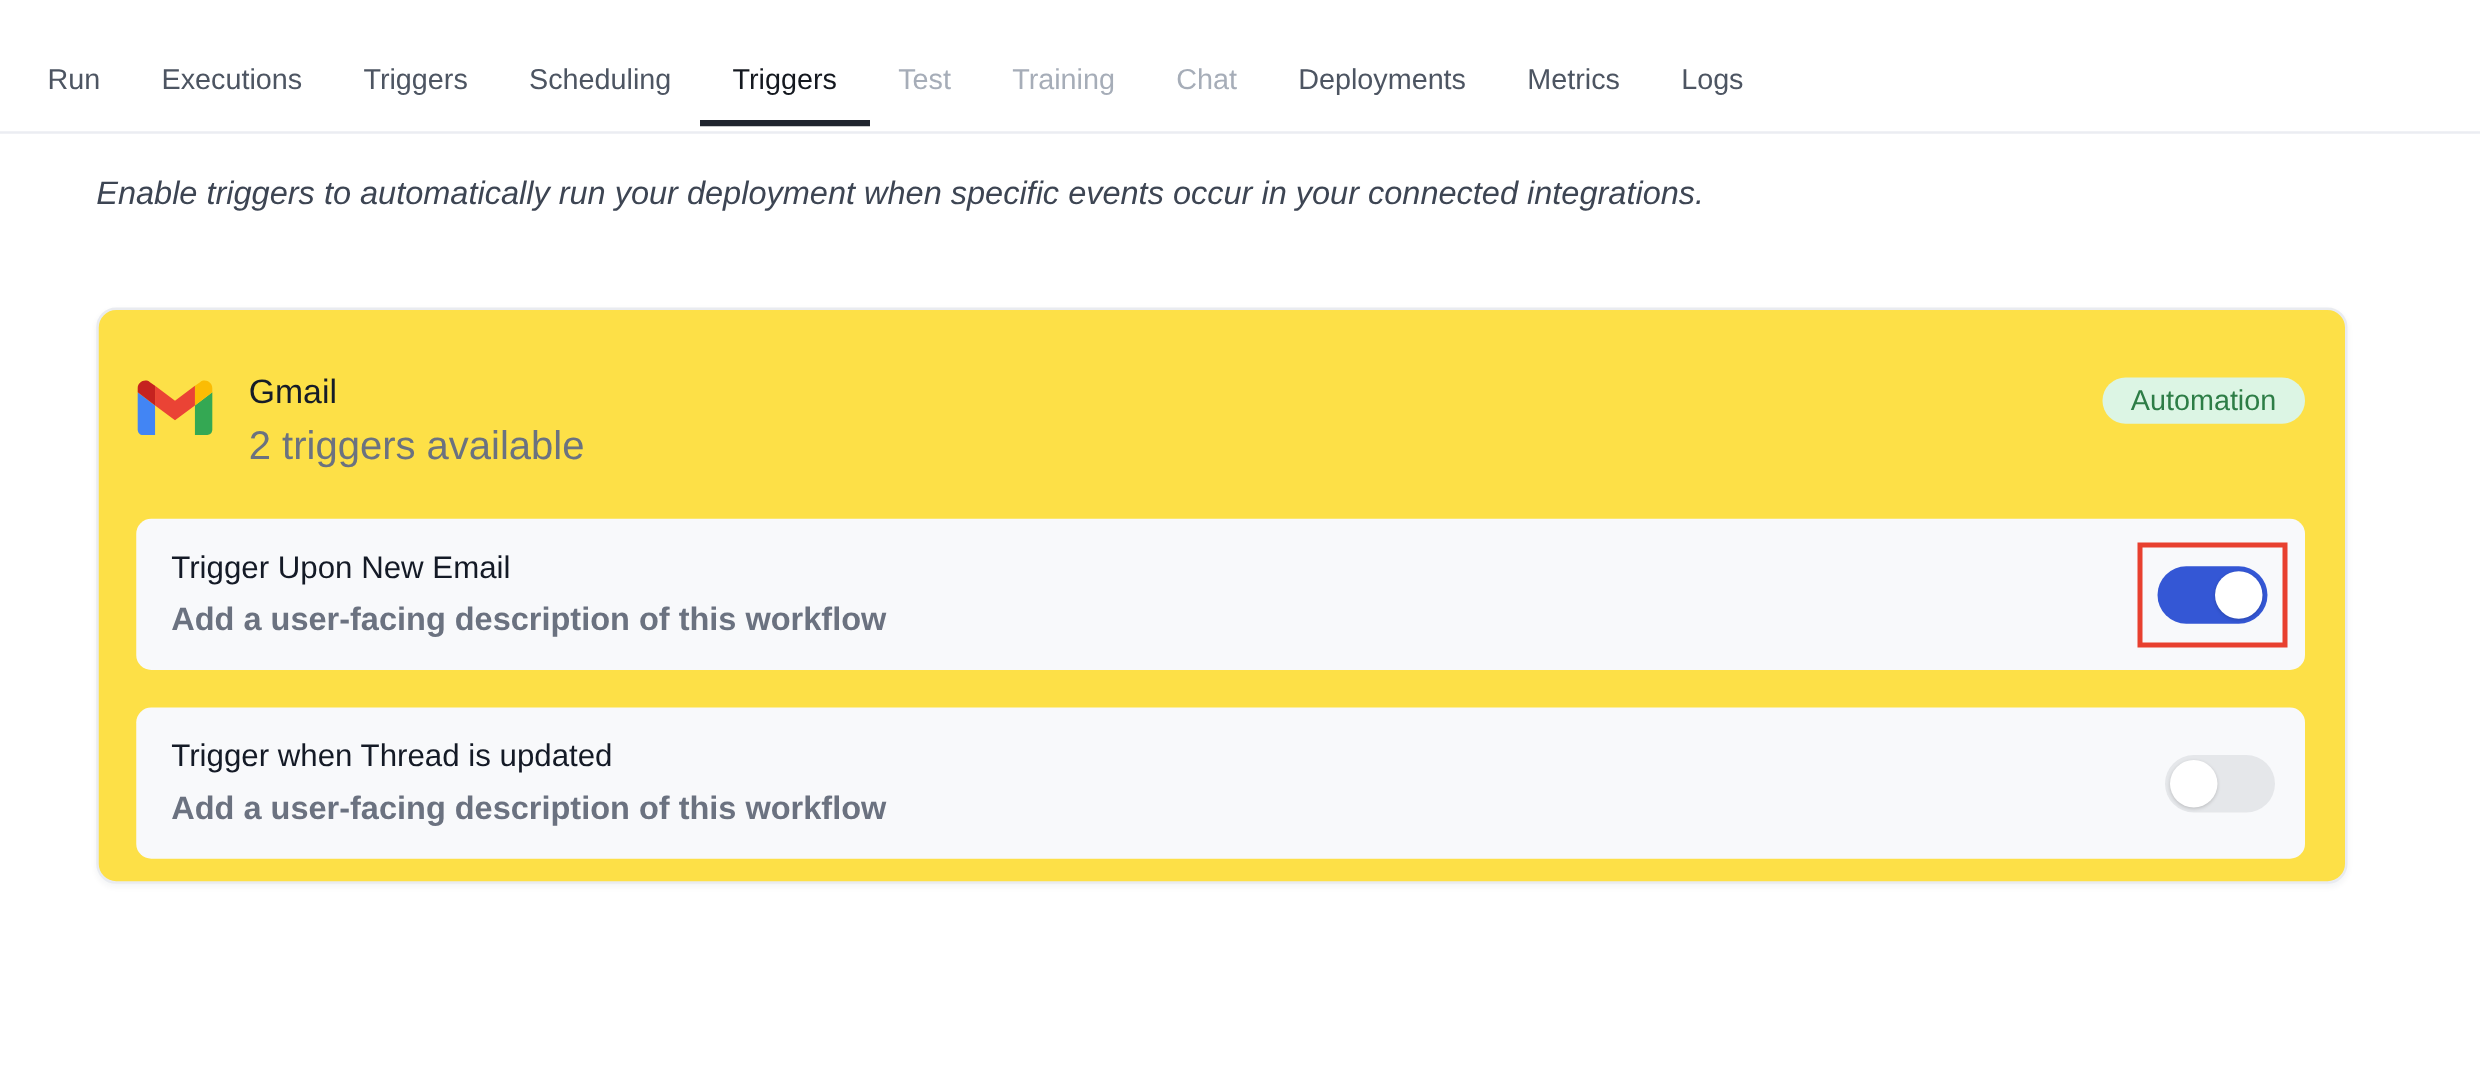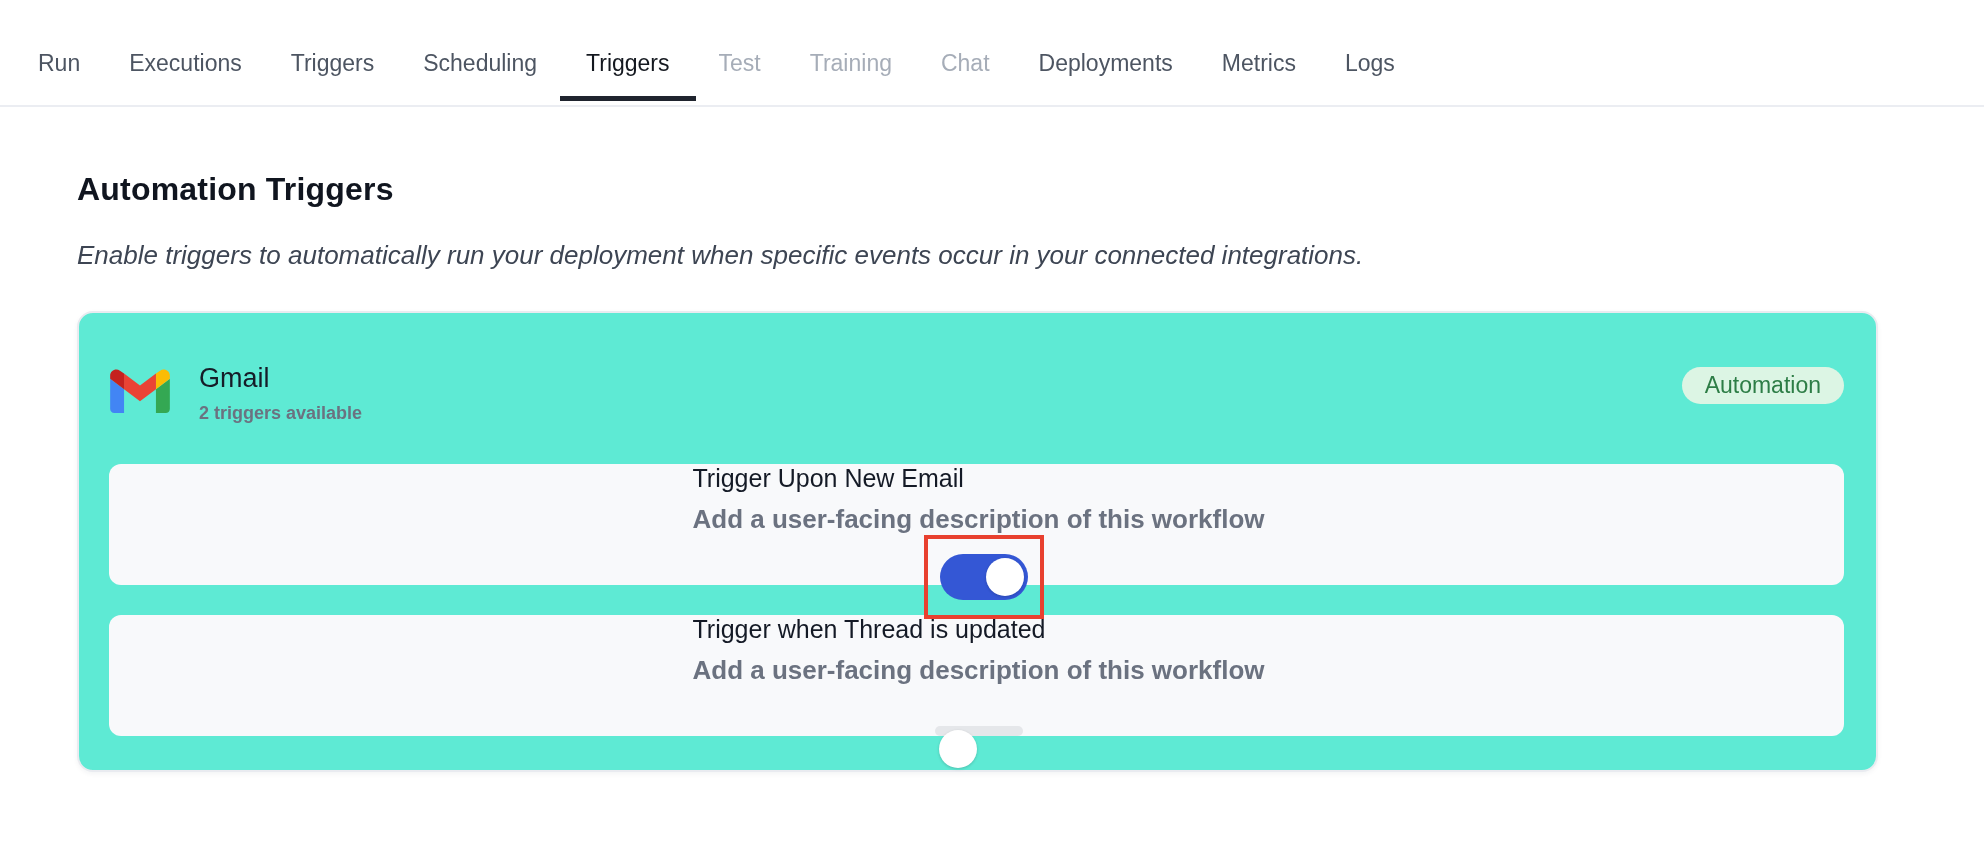--- a/index.html
+++ b/index.html
@@ -16,37 +16,37 @@
     bottom:0; height:5px; background:#1f242e; }
   .tab.disabled { color:#a6adb8; cursor:default; }
 
   
   .content { margin-left:77px; width:1801px; }
   .page-title { margin-top:64px; font-size:32px; font-weight:700; color:#10151f;
     letter-spacing:0.2px; }
   .page-desc { margin-top:32px; font-size:26px; color:#3d4553;font-style:italic; }
 
   
-  .card { margin-top:40px; height:461px; border:2px solid #e9ebf0;
-    border-radius:16px; background:#5eead4; padding:50px 32px 38px 30px;
+  .card { margin-top:76px; height:461px; border:2px solid #e9ebf0;
+    border-radius:16px; background:#fde047; padding:50px 32px 38px 30px;
     box-shadow:0 2px 5px rgba(25,35,60,0.05); }
   .card-header { display:flex; justify-content:space-between; align-items:flex-start; }
   .header-left { display:flex; align-items:flex-start; }
   .gmail-logo { width:62px; height:47px; margin-top:3px; display:inline-block; }
   .gmail-logo svg { width:100%; height:100%; display:block; }
   .header-text { margin-left:28px; }
   .integration-name { font-size:27px; color:#161c28; }
-  .integration-sub { margin-top:9px; font-size:18px; color:#6b7280;font-weight:bold; }
+  .integration-sub { margin-top:9px; font-size:32px; color:#6b7280; }
   .badge { margin-top:4px; background:#dcf5e4; color:#2d7d46; font-size:23px;
     line-height:25px; padding:6px 23px; border-radius:999px; white-space:nowrap; }
 
   
   .trigger-row { margin-top:40px; height:121px; background:#f8f9fb;
     border-radius:12px; padding:0 24px 0 28px; display:flex;
-    align-items:center; justify-content:space-between;flex-direction:column; }
+    align-items:center; justify-content:space-between; }
   .trigger-row + .trigger-row { margin-top:30px;gap:40px; }
   .row-title { font-size:25px; color:#141a26; }
   .row-desc { margin-top:11px; font-size:26px; color:#6b7280;font-weight:bold; }
 
   
   .toggle { position:relative; width:88px; height:46px; border-radius:23px;
     border:none; cursor:pointer; display:inline-block; }
   .toggle.on { background:#3457d5; }
   .toggle.off { background:#e5e7ea; }
   .knob { position:absolute; top:4px; width:38px; height:38px; border-radius:50%;
@@ -69,21 +69,20 @@
   <div class="tab active">Triggers</div>
   <div class="tab disabled">Test</div>
   <div class="tab disabled">Training</div>
   <div class="tab disabled">Chat</div>
   <div class="tab">Deployments</div>
   <div class="tab">Metrics</div>
   <div class="tab">Logs</div>
 </nav>
 
 <main class="content">
-  <h1 class="page-title">Automation Triggers</h1>
   <p class="page-desc">Enable triggers to automatically run your deployment when specific events occur in your connected integrations.</p>
 
   <section class="card">
     <div class="card-header">
       <div class="header-left">
         <span class="gmail-logo">
           <svg viewBox="0 0 49.4 38.9" xmlns="http://www.w3.org/2000/svg">
             <path fill="#4285f4" d="M3.4,38.9h8.1V19.3L0,10.6v24.8C0,37.4,1.5,38.9,3.4,38.9z"></path>
             <path fill="#34a853" d="M37.9,38.9H46c1.9,0,3.4-1.5,3.4-3.4V10.6l-11.5,8.7V38.9z"></path>
             <path fill="#fbbc04" d="M37.9,6.3v13l11.5-8.7V8c0-4.2-4.8-6.6-8.1-4.1L37.9,6.3z"></path>

